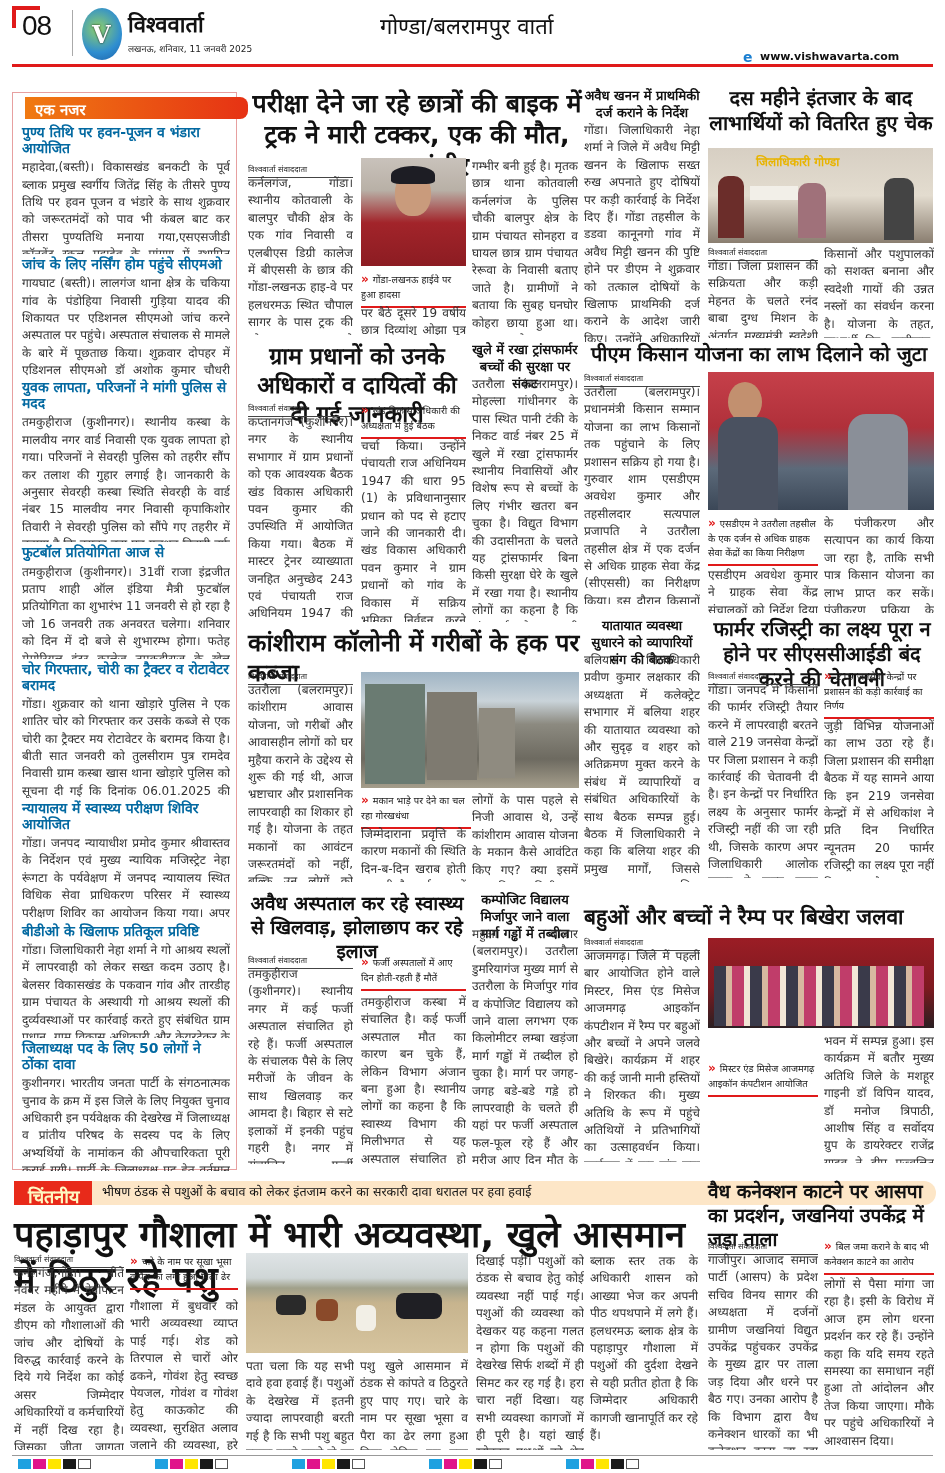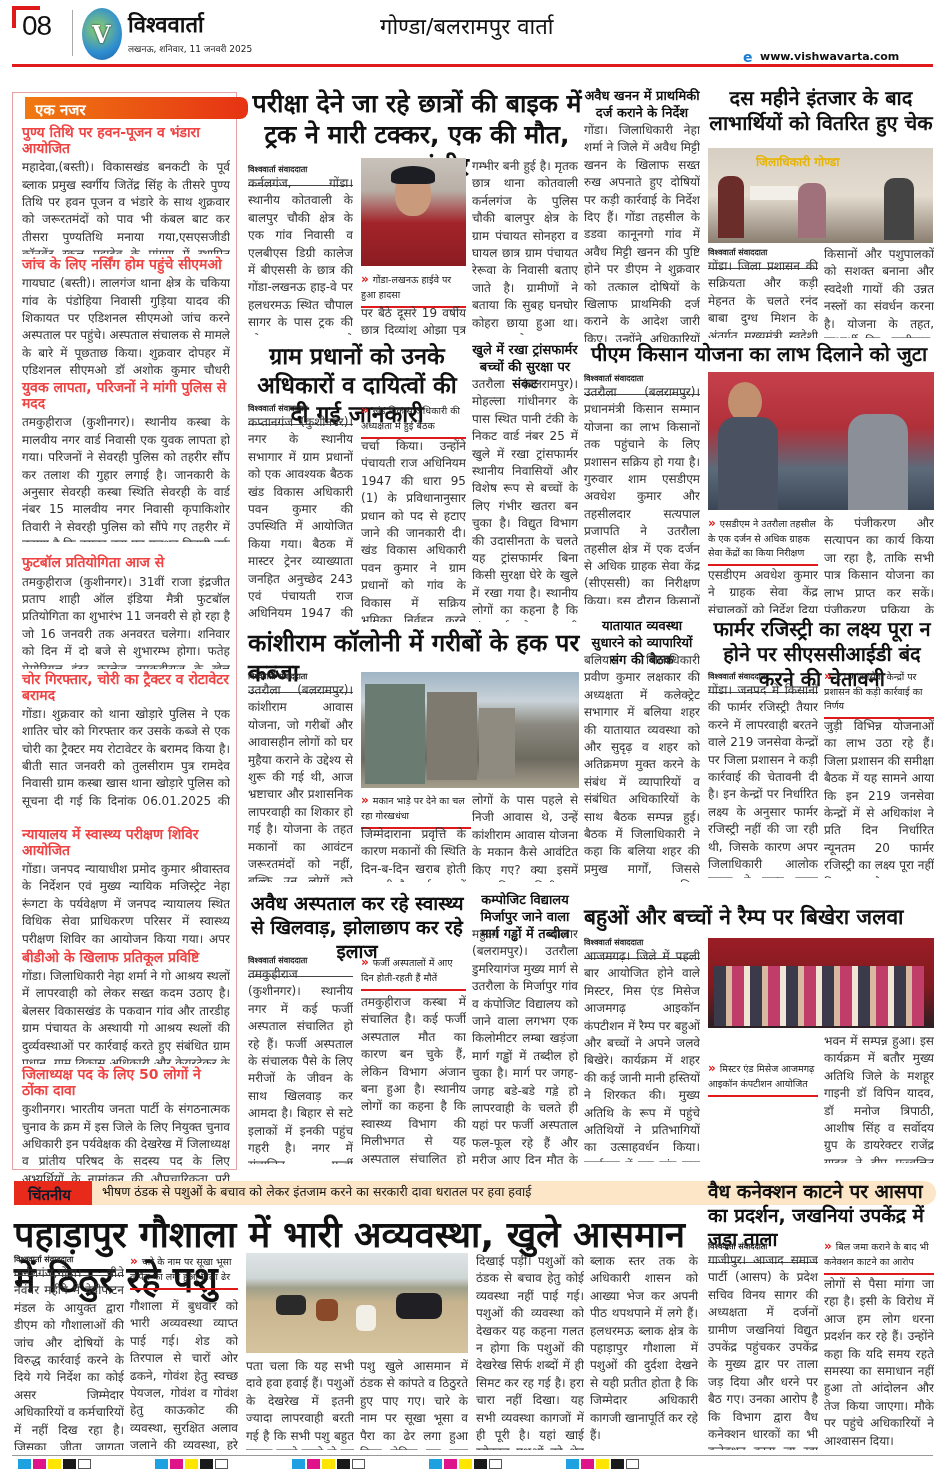--- a/index.html
+++ b/index.html
@@ -14,32 +14,32 @@
 .logo span{position:absolute;left:10px;top:12px;font-family:"DejaVu Serif",serif;font-weight:bold;font-size:24px;color:#fff;text-shadow:0 0 2px #000}
 .brand{left:128px;top:8px;font-size:22px;font-weight:bold;color:#111}
 .dateline{left:128px;top:42px;font-size:9px;color:#222}
 .section-title{left:380px;top:10px;font-size:22px;color:#111}
 .site{left:760px;top:50px;font-size:11px;color:#111;font-weight:bold}
 .ie{left:743px;top:49px;font-size:14px;color:#1a7fd1;font-weight:bold}
 .bottom-bar{left:12px;top:64px;width:921px;height:3px;background:#e01a1a}
 .box-left{left:12px;top:92px;width:225px;height:1078px;border:1px solid #e7a0a0}
 .eknazar{left:25px;top:97px;width:223px;height:22px;background:linear-gradient(90deg,#f07a12,#e63214);border-radius:0 8px 8px 0}
 .eknazar span{position:absolute;left:10px;top:2px;font-size:15px;font-weight:bold;color:#fff}
-.kh{font-size:14px;font-weight:bold;color:#ef4444;line-height:1.15}
+.kh{font-size:14px;font-weight:bold;color:#0369a1;line-height:1.15}
 .body{font-size:12px;line-height:1.45;color:#333;text-align:justify;overflow:hidden}
 .head-big{font-size:25px;font-weight:bold;color:#111;line-height:1.25}
 .head-mid{font-size:20px;font-weight:bold;color:#111;line-height:1.25}
 .head-sm{font-size:13px;font-weight:bold;color:#111;line-height:1.3;text-align:center}
-.byline{font-size:8px;font-weight:bold;color:#222;border-bottom:1px solid #444;padding-bottom:11px}
+.byline{font-size:8px;font-weight:normal;color:#222;border-bottom:1px solid #444;padding-bottom:3px}
 .photo{background:#888;overflow:hidden}
 .pullq{font-size:9.5px;color:#222;line-height:1.45;border-bottom:2px solid #e01a1a;padding-bottom:4px}
 .pullq b{color:#e01a1a;font-size:12px;margin-right:4px}
 .chint-bar{left:14px;top:1181px;width:922px;height:24px;border-radius:0 12px 12px 0;background:#fde6c7}
 .chint-label{left:14px;top:1181px;width:78px;height:24px;background:#e82a1a}
-.chint-label span{position:absolute;left:14px;top:3px;font-size:15px;color:#0f172a;font-weight:bold}
+.chint-label span{position:absolute;left:14px;top:3px;font-size:18px;color:#fef9c3;font-weight:bold}
 .chint-text{left:102px;top:1183px;font-size:12.5px;color:#111}
 .reg{height:10px;width:13px;display:inline-block;margin-right:2px}
 </style>
 </head>
 <body>
 
 <div class="abs hdr-lefttop"></div>
 <div class="abs hdr-left"></div>
 <div class="abs pageno">08</div>
 <div class="abs vsep"></div>
@@ -64,29 +64,29 @@
     <div class="body" style="height:95px;margin-top:3px">महादेवा,(बस्ती)। विकासखंड बनकटी के पूर्व ब्लाक प्रमुख स्वर्गीय जितेंद्र सिंह के तीसरे पुण्य तिथि पर हवन पूजन व भंडारे के साथ शुक्रवार को जरूरतमंदों को पाव भी कंबल बाट कर तीसरा पुण्यतिथि मनाया गया,एसएसजीडी कॉनवेंट स्कूल महादेव के प्रांगण में स्थापित स्वर्गीय जितेंद्र सिंह कि शीलापट पर माल्यार्पण व पुष्प अर्पित करके श्रद्धांजलि दी गई। जिसमे मुख्य अतिथ गौ सेवा आयोग दर्जा प्राप्त राज्य मंत्री महेश शुक्ला ने स्वर्गीय जितेंद्र सिंह की शिलापट पर माल्यार्पण किया,मौके पर मौजूद रहे भाजपा नेता कृष्णचंद सिंह,जिला पंचायत सदस्य सुरेंद्र त्रिपाठी,ब्लॉक प्रमुख प्रतिनिधि रघुनाथ सिंह, रामायण सिंह,बबलू सिंह,अविनाश सिंह,विशाल सिंह सुजीत सिंह, सुनील पांडे रवींद्र पांडे आदि लोगो ने पुष्प अर्पित करके श्रद्धांजलि दी।</div>
   </div>
   <div style="margin-top:2px">
     <div class="kh">जांच के लिए नर्सिंग होम पहुंचे सीएमओ</div>
     <div class="body" style="height:102px;margin-top:3px">गायघाट (बस्ती)। लालगंज थाना क्षेत्र के चकिया गांव के पंडोहिया निवासी गुड़िया यादव की शिकायत पर एडिशनल सीएमओ जांच करने अस्पताल पर पहुंचे। अस्पताल संचालक से मामले के बारे में पूछताछ किया। शुक्रवार दोपहर में एडिशनल सीएमओ डॉ अशोक कुमार चौधरी प्रकाश नर्सिंग होम कुदरहा पर पहुंचे तो अस्पताल कर्मियों में हड़कंप मच गया। एसीएमओ गुड़िया यादव की शिकायत पर जांच करने पहुंचे थे। आपको बता दें कि गुड़िया देवी ने शिकायत किया कि एक निजी अस्पताल में 1 मार्च 2023 को पेट में दर्द की शिकायत लेकर दिखाने गई थी। जांच के बाद उसके बच्चेदानी में गांठ बताकर ऑपरेशन करने की सलाह दी गई। महिला तैयार हो गई। इसके बाद उसका ऑपरेशन किया तो यूरिन नस को ही दो जगह काट दिया गया। इस संबंध में एडिशनल सीएमओ डॉ अशोक कुमार चौधरी ने बताया कि जांच चल रही है। दोनों पक्षों से बारी बारी बयान लिया जाएगा। जांच के आधार पर आगे की कार्रवाई की जाएगी।</div>
   </div>
   <div style="margin-top:2px">
     <div class="kh">युवक लापता, परिजनों ने मांगी पुलिस से मदद</div>
     <div class="body" style="height:128px;margin-top:3px">तमकुहीराज (कुशीनगर)। स्थानीय कस्बा के मालवीय नगर वार्ड निवासी एक युवक लापता हो गया। परिजनों ने सेवरही पुलिस को तहरीर सौंप कर तलाश की गुहार लगाई है। जानकारी के अनुसार सेवरही कस्बा स्थिति सेवरही के वार्ड नंबर 15 मालवीय नगर निवासी कृपाकिशोर तिवारी ने सेवरही पुलिस को सौंपे गए तहरीर में बताया है कि उसका बड़ा पुत्र गुलशन तिवारी उर्फ अनिकेत तिवारी गुरुवार की देर शाम घर से लापता हो गया है काफी तलाश के उपरांत कहीं पता नहीं लग सका है। जिसे लेकर परिजन किसी अनहोनी को लेकर चिंतित व परेशान है। परिजन किसी अनहोनी की चिंता में सेवरही पुलिस को तहरीर सौंप गुमशुदा युवक की तलाश किए जाने की गुहार लगाई। इस दौरान सेवरही पुलिस द्वारा मामले की गंभीरता को देखते हुए लापता युवक की तलाश में जुट सीडीआर निकाल कॉल डिटेल तलाशे जा रहे है। इस संदर्भ में थाना अध्यक्ष सेवरही श्रीप्रकाश राय ने बताया कि परिजनों से मिली तहरीर के आधार पर गुमशुदी का मुकदमा दर्ज कर अग्रिम कार्रवाई की जा रही है।</div>
   </div>
-  <div style="margin-top:12px">
+  <div style="margin-top:2px">
     <div class="kh">फुटबॉल प्रतियोगिता आज से</div>
     <div class="body" style="height:95px;margin-top:3px">तमकुहीराज (कुशीनगर)। 31वीं राजा इंद्रजीत प्रताप शाही ऑल इंडिया मैत्री फुटबॉल प्रतियोगिता का शुभारंभ 11 जनवरी से हो रहा है जो 16 जनवरी तक अनवरत चलेगा। शनिवार को दिन में दो बजे से शुभारम्भ होगा। फतेह मेमोरियल इंटर कालेज तमकुहीराज के खेल मैदान में आयोजित होने वाले इस प्रतियोगिता की सारी तैयारियां पूरी कर ली गई है। उक्त जानकारी प्रतियोगिता के आयोजक सचिव भीम प्रसाद गुप्ता ने देते हुए बताया कि प्रतियोगिता का आगाज कोलकाता एवं नेपाल की टीम के बीच पहला मुकाबला से होगा। अंतरराष्ट्रीय स्तर के रेफरी इस प्रतियोगिता के सभी मुकाबलों में निर्णायक की भूमिका निभा रहे है। उन्होंने क्षेत्र के फुटबाल प्रेमियों से खेल मैदान में अधिक से अधिक संख्या में आने की अपील की है।</div>
   </div>
   <div style="margin-top:2px">
     <div class="kh">चोर गिरफ्तार, चोरी का ट्रैक्टर व रोटावेटर बरामद</div>
     <div class="body" style="height:102px;margin-top:3px">गोंडा। शुक्रवार को थाना खोड़ारे पुलिस ने एक शातिर चोर को गिरफ्तार कर उसके कब्जे से एक चोरी का ट्रैक्टर मय रोटावेटर के बरामद किया है। बीती सात जनवरी को तुलसीराम पुत्र रामदेव निवासी ग्राम कस्बा खास थाना खोड़ारे पुलिस को सूचना दी गई कि दिनांक 06.01.2025 की रात्रि में मेरा ट्रैक्टर सोनालिका गाड़ी नं0 UP 47 V 0429 के साथ रोटावेटर अज्ञात चोरों द्वारा चोरी कर लिया गया है, तहरीर के आधार पर थाना खोड़ारे में मु0अ0सं0-08/2025, धारा 303(2) बीएनएस बनाम अज्ञात के विरुद्ध अभियोग पंजीकृत किया गया था। घटना को गंभीरता से लेते हुए पुलिस अधीक्षक विनीत जायसवाल द्वारा अभियुक्तों की गिरफ्तारी व चोरी की माल बरामदगी के लिए टीमों का गठन किया गया था।</div>
   </div>
-  <div style="margin-top:18px">
+  <div style="margin-top:2px">
     <div class="kh">न्यायालय में स्वास्थ्य परीक्षण शिविर आयोजित</div>
     <div class="body" style="height:86px;margin-top:3px">गोंडा। जनपद न्यायाधीश प्रमोद कुमार श्रीवास्तव के निर्देशन एवं मुख्य न्यायिक मजिस्ट्रेट नेहा रूंगटा के पर्यवेक्षण में जनपद न्यायालय स्थित विधिक सेवा प्राधिकरण परिसर में स्वास्थ्य परीक्षण शिविर का आयोजन किया गया। अपर जिला जज व जिला विधिक सेवा प्राधिकरण के सचिव दानिश हसनैन ने जानकारी देते हुए बताया कि डॉ. प्रेम दयाल व डॉ. फारूख समीर के नेतृत्व में जिला चिकित्सालय से आयी डाक्टरों की टीम के द्वारा न्यायिक अधिकारियों, अधिवक्ताओं व न्यायिक कर्मचारियों का स्वास्थ्य परीक्षण किया गया। मौजूद लोगों को डाक्टरों की टीम द्वारा बदलते मौसम में स्वास्थ्य के प्रति सतर्कता बरतने संबंधी उपयोगी जानकारी दी गई।</div>
   </div>
   <div style="margin-top:2px">
     <div class="kh">बीडीओ के खिलाफ प्रतिकूल प्रविष्टि</div>
     <div class="body" style="height:96px;margin-top:3px">गोंडा। जिलाधिकारी नेहा शर्मा ने गो आश्रय स्थलों में लापरवाही को लेकर सख्त कदम उठाए है। बेलसर विकासखंड के पकवान गांव और तारडीह ग्राम पंचायत के अस्थायी गो आश्रय स्थलों की दुर्व्यवस्थाओं पर कार्रवाई करते हुए संबंधित ग्राम प्रधान, ग्राम विकास अधिकारी और केयरटेकर के खिलाफ FIR दर्ज करने का आदेश दिया है। इसके अलावा, बेलसर के खंड विकास अधिकारी (बीडीओ) के खिलाफ प्रतिकूल प्रविष्टि जारी की गई है जिलाधिकारी ने इस मामले को गंभीरता से लेते हुए जनपद के सभी गो आश्रय स्थलों की जांच के लिए टीम गठित कर निरीक्षण रिपोर्ट तैयार करने के निर्देश दिए है। उन्होंने स्पष्ट किया कि गोवंशों के रखरखाव में किसी भी प्रकार की लापरवाही स्वीकार नहीं की जाएगी।</div>
   </div>
   <div style="margin-top:2px">
     <div class="kh">जिलाध्यक्ष पद के लिए 50 लोगों ने ठोंका दावा</div>
     <div class="body" style="height:96px;margin-top:3px">कुशीनगर। भारतीय जनता पार्टी के संगठनात्मक चुनाव के क्रम में इस जिले के लिए नियुक्त चुनाव अधिकारी इन पर्यवेक्षक की देखरेख में जिलाध्यक्ष व प्रांतीय परिषद के सदस्य पद के लिए अभ्यर्थियों के नामांकन की औपचारिकता पूरी कराई गयी। पार्टी के जिलाध्यक्ष पद हेतु वर्तमान जिलाध्यक्ष दुर्गेश राय, पूर्व जिलाध्यक्ष प्रेमचंद मिश्र तथा महिला मोर्चा की जिलाध्यक्ष चन्द्रप्रभा पांडेय समेत 50 अभ्यर्थियों ने अपने नामांकन पत्र चुनाव अधिकारी को सौंपे। यानी इस जिले में भाजपा के जिलाध्यक्ष पद हेतु र एक अनार, सौ बीमार र की कहावत चरितार्थ हो गयी है। जिलाध्यक्ष पद के इन दावेदारों ने के अलावा प्रांतीय परिषद के सदस्य के सात पदों के सापेक्ष 18 अभ्यर्थियों के नामांकन पत्र दाखिल हुए है।</div>

